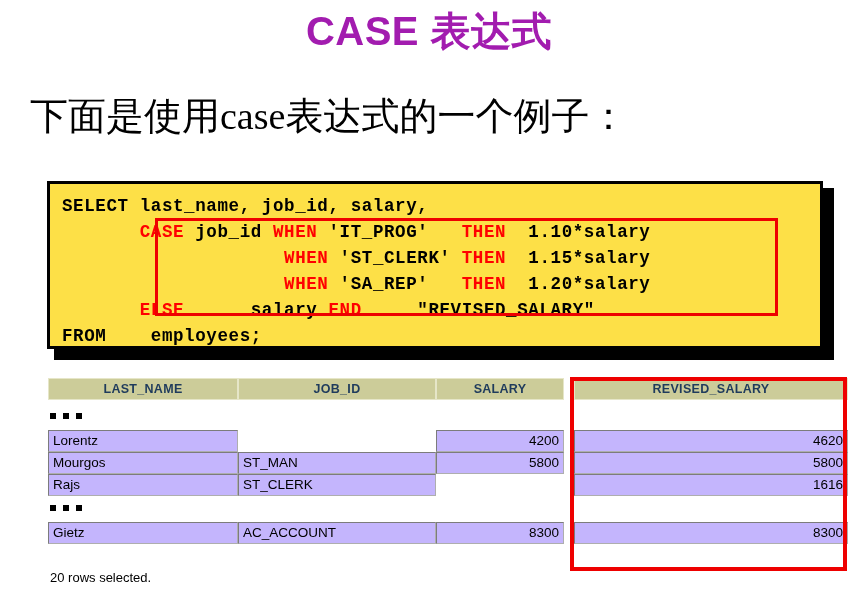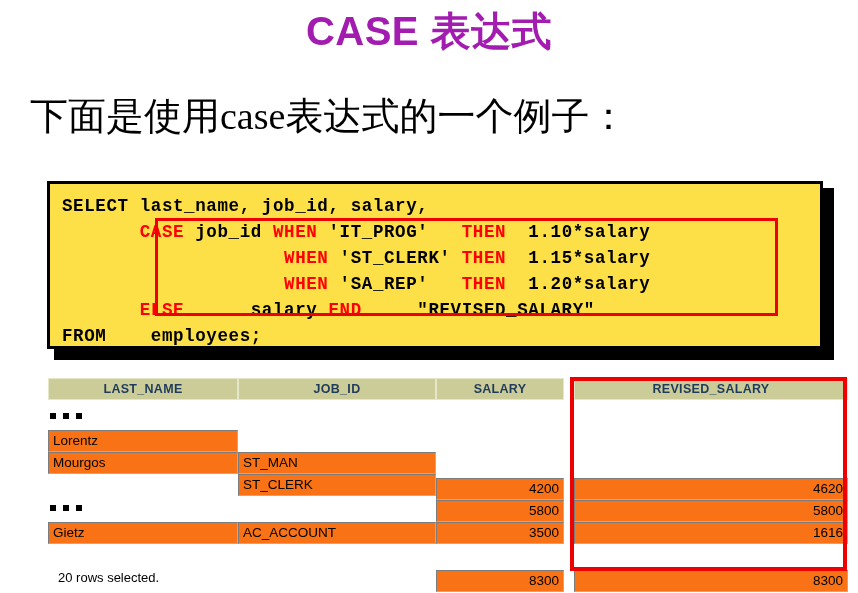--- a/index.html
+++ b/index.html
@@ -105,38 +105,38 @@
     height: 22px;
   }
   .cell {
     position: absolute;
     box-sizing: border-box;
     height: 22px;
     line-height: 20px;
     font-family: "Liberation Sans", sans-serif;
     font-size: 13.5px;
     color: #000000;
-    background: #f97316;
+    background: #c4b5fd;
     border: 1px solid #aeaeae;
     border-top-color: #7c7c7c;
     border-left-color: #7c7c7c;
     padding: 0 4px;
     overflow: hidden;
     white-space: nowrap;
   }
   .cell.hdr {
     background: #cccc99;
     border: 1px solid #e6e6c8;
     color: #1f3b5c;
     font-weight: bold;
     font-size: 12.5px;
     text-align: center;
     letter-spacing: 0.3px;
   }
-  .cell.num { text-align: right; margin-top: 48px; }
+  .cell.num { text-align: right; }
   .col-last  { left: 0px;   width: 190px; }
   .col-job   { left: 190px; width: 198px; }
   .col-sal   { left: 388px; width: 128px; }
   .col-rev   { left: 526px; width: 274px; }
 
   .ellipsis-row {
     position: absolute;
     left: 2px;
     font-family: "Liberation Sans", sans-serif;
     font-size: 13px;
@@ -166,21 +166,20 @@
   }
 
   #rows-selected {
     position: absolute;
     left: 50px;
     top: 570px;
     font-family: "Liberation Sans", sans-serif;
     font-size: 13px;
     color: #000000;
     white-space: nowrap;
-    margin-left: 8px;
   }
 </style>
 </head>
 <body>
 
 <div id="slide-title">CASE 表达式</div>
 
 <div id="slide-subtitle">下面是使用case表达式的一个例子：</div>
 
 <div id="code-shadow"></div>
@@ -209,22 +208,22 @@
       <div class="cell col-sal num">4200</div>
       <div class="cell col-rev num">4620</div>
     </div>
     <div class="grid-row" style="top: 74px;">
       <div class="cell col-job">ST_MAN</div>
       <div class="cell col-last">Mourgos</div>
       <div class="cell col-sal num">5800</div>
       <div class="cell col-rev num">5800</div>
     </div>
     <div class="grid-row" style="top: 96px;">
+      <div class="cell col-last">Rajs</div>
       <div class="cell col-job">ST_CLERK</div>
-      <div class="cell col-sal num">3500</div>
       <div class="cell col-rev num">1616</div>
     </div>
     <div class="ellipsis-row" style="top: 121px;"><span></span><span></span><span></span></div>
     <div class="grid-row" style="top: 144px;">
       <div class="cell col-job">AC_ACCOUNT</div>
       <div class="cell col-last">Gietz</div>
       <div class="cell col-sal num">8300</div>
       <div class="cell col-rev num">8300</div>
     </div>
   </div>

